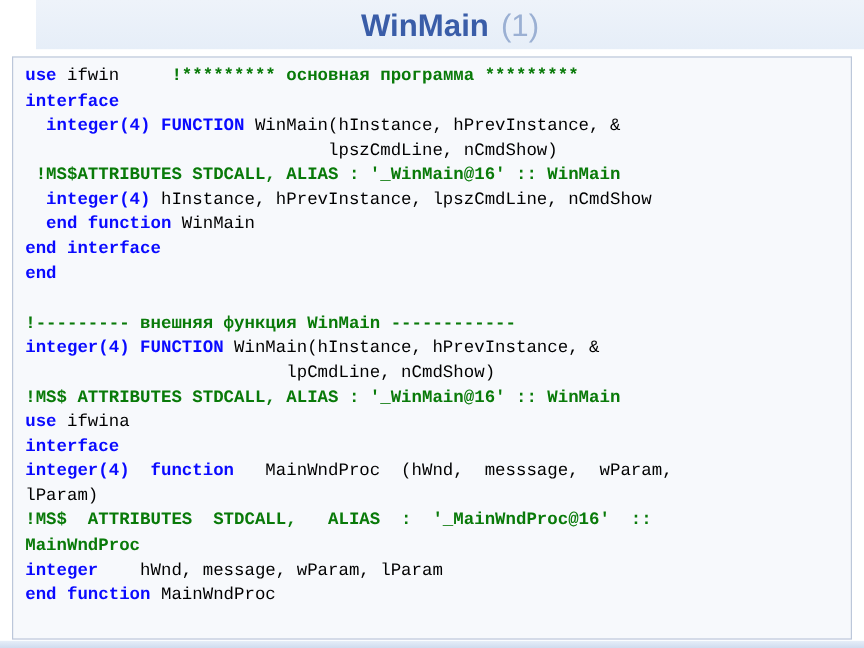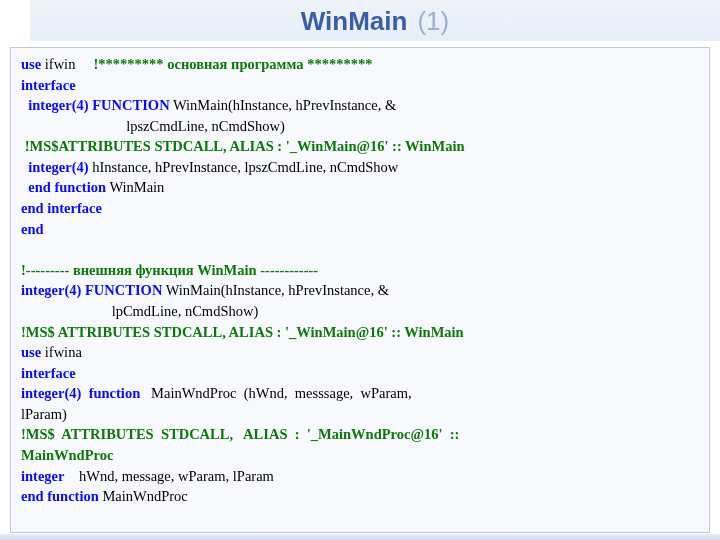--- a/index.html
+++ b/index.html
@@ -34,21 +34,20 @@
     border: 1px solid #bcc7da;
     background: #f7f9fc;
     padding: 6px 10px 6px 10px;
     font-size: 14.5px;
     line-height: 1.42;
     white-space: pre;
     color: #000;
     height: 486px;
     box-sizing: border-box;
     overflow: hidden;
-    font-family: Liberation Serif, serif;
   }
   .kw { color: #0a0aff; font-weight: bold; }
   .cm { color: #097a09; font-weight: bold; }
   .footer-bar {
     position: absolute;
     left: 0; right: 0; bottom: 0;
     height: 6px;
     background: linear-gradient(180deg, #e6eef8 0%, #cfdcef 100%);
   }
 </style>

